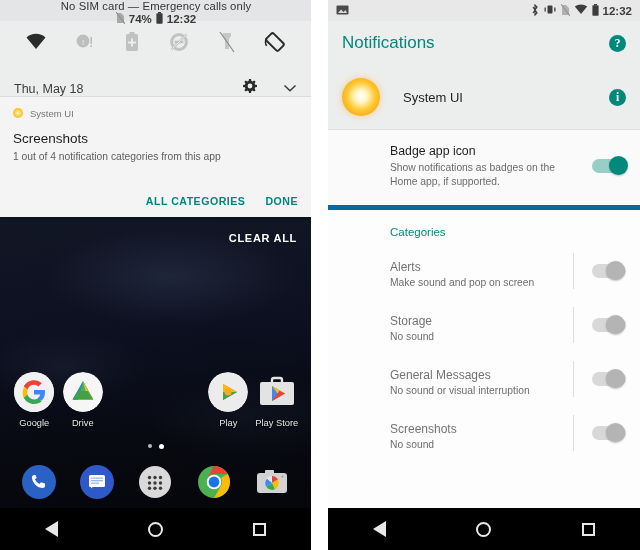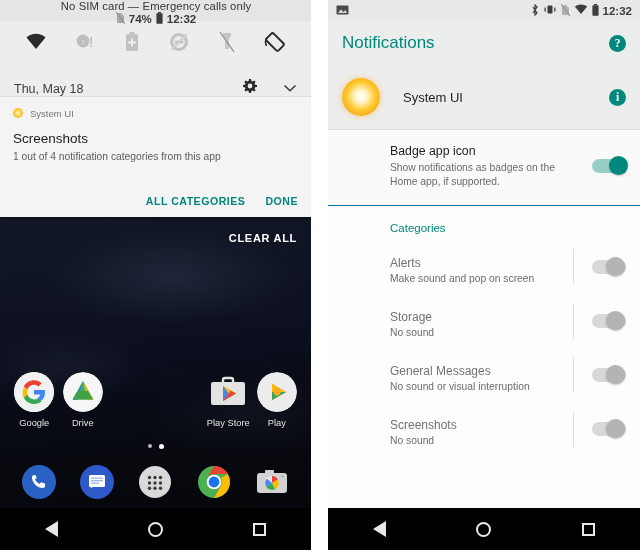--- a/index.html
+++ b/index.html
@@ -134,21 +134,21 @@
   }
   .app-big-icon {
     width: 38px; height: 38px; border-radius: 50%; margin-right: 23px;
     background: radial-gradient(circle at 50% 48%, #ffffff 0%, #fff6c9 22%, #ffc82e 52%, #f7a81b 78%, #f0960e 100%);
     box-shadow: 0 0 6px rgba(255,180,40,.55);
   }
   .app-header-name { flex: 1; font-size: 13px; color: #232323; }
 
   .badge-row {
     display: flex; align-items: center; padding: 14px 14px 16px 62px;
-    background: #fafafa; border-bottom: 1px solid #0369a1; min-height: 72px;
+    background: #fafafa; border-bottom: 5px solid #0369a1; min-height: 72px;
   }
   .badge-text { flex: 1; padding-right: 10px; }
   .badge-title { font-size: 12.3px; color: #1f1f1f; }
   .badge-desc { margin-top: 3px; font-size: 10.3px; color: #6b6b6b; line-height: 1.35; }
 
   .toggle { width: 34px; height: 14px; border-radius: 7px; position: relative; flex: none; }
   .toggle.on { background: #97cfc8; }
   .toggle.on .knob { background: #00897b; left: 17px; }
   .toggle.off { background: #d8d8d8; }
   .toggle.off .knob { background: #b4b4b4; left: 14px; }
@@ -209,44 +209,44 @@
       </div>
 
       <div class="app-cell spacer">
           <div class="icon-circle"></div>
         </div>
       <div class="app-cell spacer">
           <div class="icon-circle"></div>
         </div>
 
       <div class="app-cell">
+        <div class="icon-circle">
+          <svg width="40" height="40" viewBox="0 0 40 40">
+            <circle cx="20" cy="20" r="20" fill="#ececec"></circle>
+            <path d="M15 12 L29 20 L15 28 Z" fill="#EA4335"></path>
+            <path d="M15 12 L29 20 L15 20 Z" fill="#FBBC05"></path>
+            <path d="M15 20 L29 20 L15 28 Z" fill="#34A853"></path>
+            <circle cx="20" cy="20" r="3.6" fill="#F9A825"></circle>
+          </svg>
+        </div>
+        <div class="app-label">Play</div>
+      </div>
+
+      <div class="app-cell">
         <div class="icon-circle" style="border-radius:4px;">
           <svg width="40" height="40" viewBox="0 0 40 40">
             <rect x="3" y="10" width="34" height="23" rx="2" fill="#e3e3e3"></rect>
             <path d="M15 10 v-2 a2 2 0 0 1 2-2 h6 a2 2 0 0 1 2 2 v2" fill="none" stroke="#e3e3e3" stroke-width="2.4"></path>
             <path d="M15 14 L28 21.5 L15 29 Z" fill="#34A853"></path>
             <path d="M15 14 L22 21.5 L15 29 Z" fill="#4285F4"></path>
             <path d="M15 14 L28 21.5 L22.5 24.2 Z" fill="#FBBC05"></path>
             <path d="M15 29 L28 21.5 L22.5 18.8 Z" fill="#EA4335"></path>
           </svg>
         </div>
         <div class="app-label">Play Store</div>
-      </div>
-
-      <div class="app-cell">
-        <div class="icon-circle">
-          <svg width="40" height="40" viewBox="0 0 40 40">
-            <circle cx="20" cy="20" r="20" fill="#ececec"></circle>
-            <path d="M15 12 L29 20 L15 28 Z" fill="#EA4335"></path>
-            <path d="M15 12 L29 20 L15 20 Z" fill="#FBBC05"></path>
-            <path d="M15 20 L29 20 L15 28 Z" fill="#34A853"></path>
-            <circle cx="20" cy="20" r="3.6" fill="#F9A825"></circle>
-          </svg>
-        </div>
-        <div class="app-label">Play</div>
       </div>
     </div>
 
     <div class="page-dots">
       <i></i>
       <i class="on"></i>
     </div>
 
     <div class="dock">
       <div class="icon-circle">

